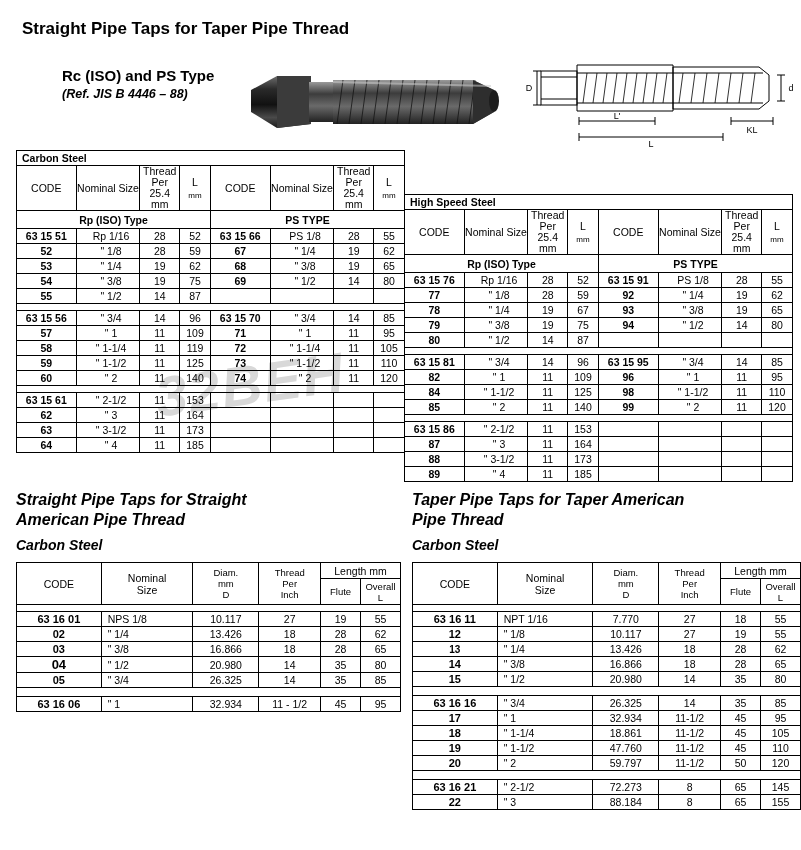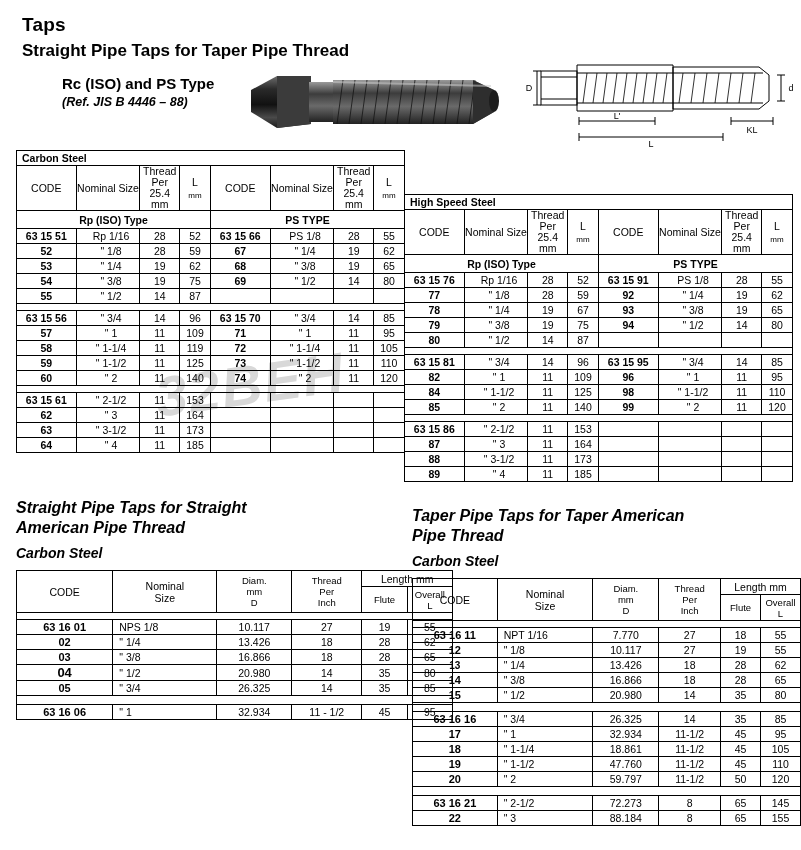--- a/index.html
+++ b/index.html
@@ -12,21 +12,21 @@
     position: relative;
     overflow: hidden;
   }
   .page { position:relative; width:801px; height:850px; padding:0 8px; }
 
   
   .header { position:relative; height:150px; }
   .title-block { position:absolute; left:14px; top:14px; }
   .t1 { font-size:19px; font-weight:bold; letter-spacing:0.2px; }
   .t2 { font-size:17px; font-weight:bold; margin-top:5px; }
-  .t3 { font-size:15px; font-weight:bold; margin-top:14px; margin-left:40px;}
+  .t3 { font-size:15px; font-weight:bold; margin-top:28px; margin-left:40px;}
   .t4 { font-size:12.5px; font-weight:bold; font-style:italic; margin-top:3px; margin-left:40px;}
 
   
   .tap-photo { position:absolute; left:243px; top:72px; width:255px; height:62px; }
   .diagram { position:absolute; left:515px; top:55px; width:272px; height:95px; }
 
   
   table { border-collapse: collapse; }
   .tbl { border:1.2px solid #000; }
   .tbl td, .tbl th { border:0.8px solid #000; font-size:10.5px; text-align:center; padding:0; }
@@ -47,22 +47,22 @@
 
   .hdr-code { font-weight:normal; font-size:10.5px; }
   .hdr-small { font-size:7.5px; line-height:1.05; }
   .typehead { font-weight:bold; font-size:11px; }
 
   
   .lower { position:relative; }
   .lowerhead { font-size:16px; font-weight:bold; font-style:italic; line-height:1.25; }
   .lowersub { font-size:14px; font-weight:bold; font-style:italic; margin-top:7px; }
 
-  .bl { position:absolute; left:8px; top:8px; width:437px; }
-  .br { position:absolute; left:404px; top:16px; width:389px; }
+  .bl { position:absolute; left:8px; top:0; width:385px; }
+  .br { position:absolute; left:404px; top:0; width:389px; }
 
   .t-low { width:100%; }
   .t-low td { height:15px; }
 
   .wm {
     position:absolute; left:155px; top:352px;
     font-size:56px; font-weight:bold; color:#d8d8d8;
     letter-spacing:2px; font-style:italic; z-index:0;
     transform: rotate(-8deg);
     pointer-events:none;
@@ -72,21 +72,20 @@
 </style>
 </head>
 <body>
 
 <div class="page">
 
   <div class="wm">32BEH</div>
 
   <div class="header above">
     <div class="title-block">
-      <div class="t1">Taps</div>
       <div class="t2">Straight Pipe Taps for Taper Pipe Thread</div>
       <div class="t3">Rc (ISO) and PS Type</div>
       <div class="t4">(Ref. JIS B 4446 – 88)</div>
     </div>
 
     <svg class="tap-photo" viewBox="0 0 255 62">
       <defs>
         <linearGradient id="g1" x1="0" y1="0" x2="0" y2="1">
           <stop offset="0%" stop-color="#6d6d6d"></stop>
           <stop offset="25%" stop-color="#2a2a2a"></stop>

